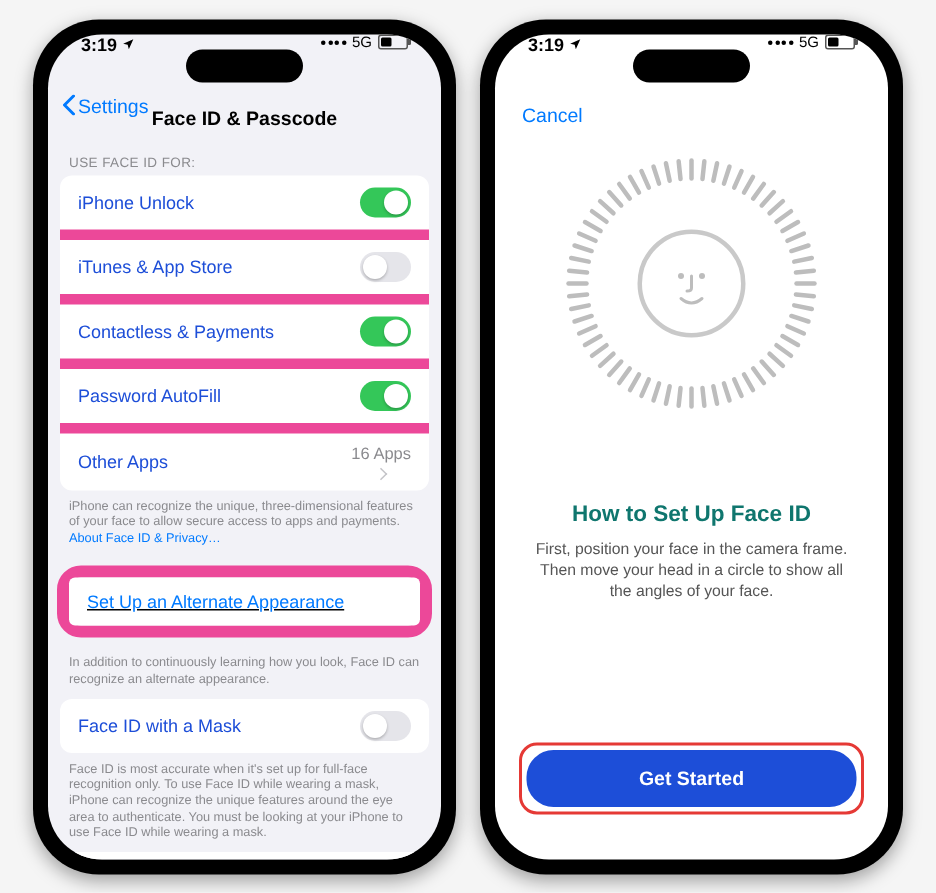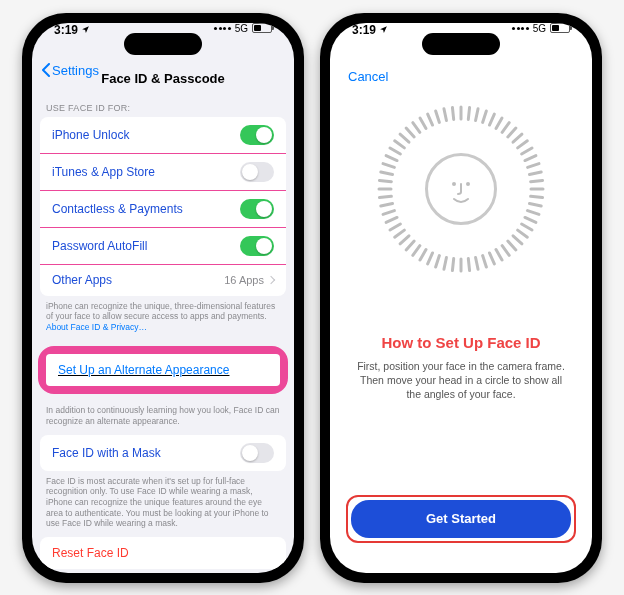--- a/index.html
+++ b/index.html
@@ -87,21 +87,21 @@
   .section-header {
     padding: 8px 14px 4px;
     font-size: 9px;
     color:#8a8a8e;
     letter-spacing:.03em;
   }
   .group { background:#fff; border-radius:8px; margin:0 8px; }
   .row {
     display:flex; align-items:center; justify-content:space-between;
     padding: 8px 12px; min-height: 32px;
-    border-top:1px solid #ec4899;
+    border-top:7px solid #ec4899;
     font-size:12px;
   }
   .row:first-child { border-top:none; }
   .row .label { color:#1d4ed8; }
   .footer-text {
     padding: 5px 14px 8px;
     font-size: 8.5px;
     color:#8a8a8e;
     line-height:1.25;
   }
@@ -113,21 +113,21 @@
   }
   .switch::after{
     content:"";position:absolute;top:2px;left:2px;width:16px;height:16px;border-radius:50%;
     background:#fff;box-shadow:0 1px 2px rgba(0,0,0,.25);transition:.15s;
   }
   .switch.on{background:#34c759;}
   .switch.on::after{left:16px;}
 
   .link-row { color:#007aff; }
   .red-row  { color:#ff3b30; }
-  .disclosure { color:#8a8a8e; display:flex; align-items:center; gap:4px; font-size:11px;}
+  .disclosure { color:#8a8a8e; display:flex; align-items:center; gap:4px; font-size:11px;flex-direction:column;}
   .chev { width:6px;height:6px;border-right:1.5px solid #c4c4c8;border-top:1.5px solid #c4c4c8; transform:rotate(45deg);}
 
   .highlight-box {
     position:relative;
     border:8px solid #ec4899;
     border-radius:16px;
     margin:6px 6px;
     text-decoration:underline;
   }
   .highlight-box .group { margin:0; border-radius:4px;}
@@ -151,21 +151,21 @@
   }
   .ticks { position:absolute; inset:0; }
   .face-ring {
     position:absolute; top:49px; left:49px;
     width:72px;height:72px;border:3px solid #c9c9c9;border-radius:50%;
     display:flex;align-items:center;justify-content:center;
   }
 
   .setup-title{
     margin-top:60px;
-    font-size:15px;font-weight:700;color:#ef4444;text-align:center;
+    font-size:15px;font-weight:700;color:#0f766e;text-align:center;
   }
   .setup-desc{
     margin-top:8px;
     font-size:10.5px;color:#555;text-align:center;line-height:1.35; padding:0 6px;
   }
   .spacer{flex:1;}
   .primary-btn{
     width:100%;background:#1d4ed8;color:#fff;border:none;border-radius:18px;
     height:38px;font-size:13px;font-weight:700;display:flex;align-items:center;justify-content:center;
   }

